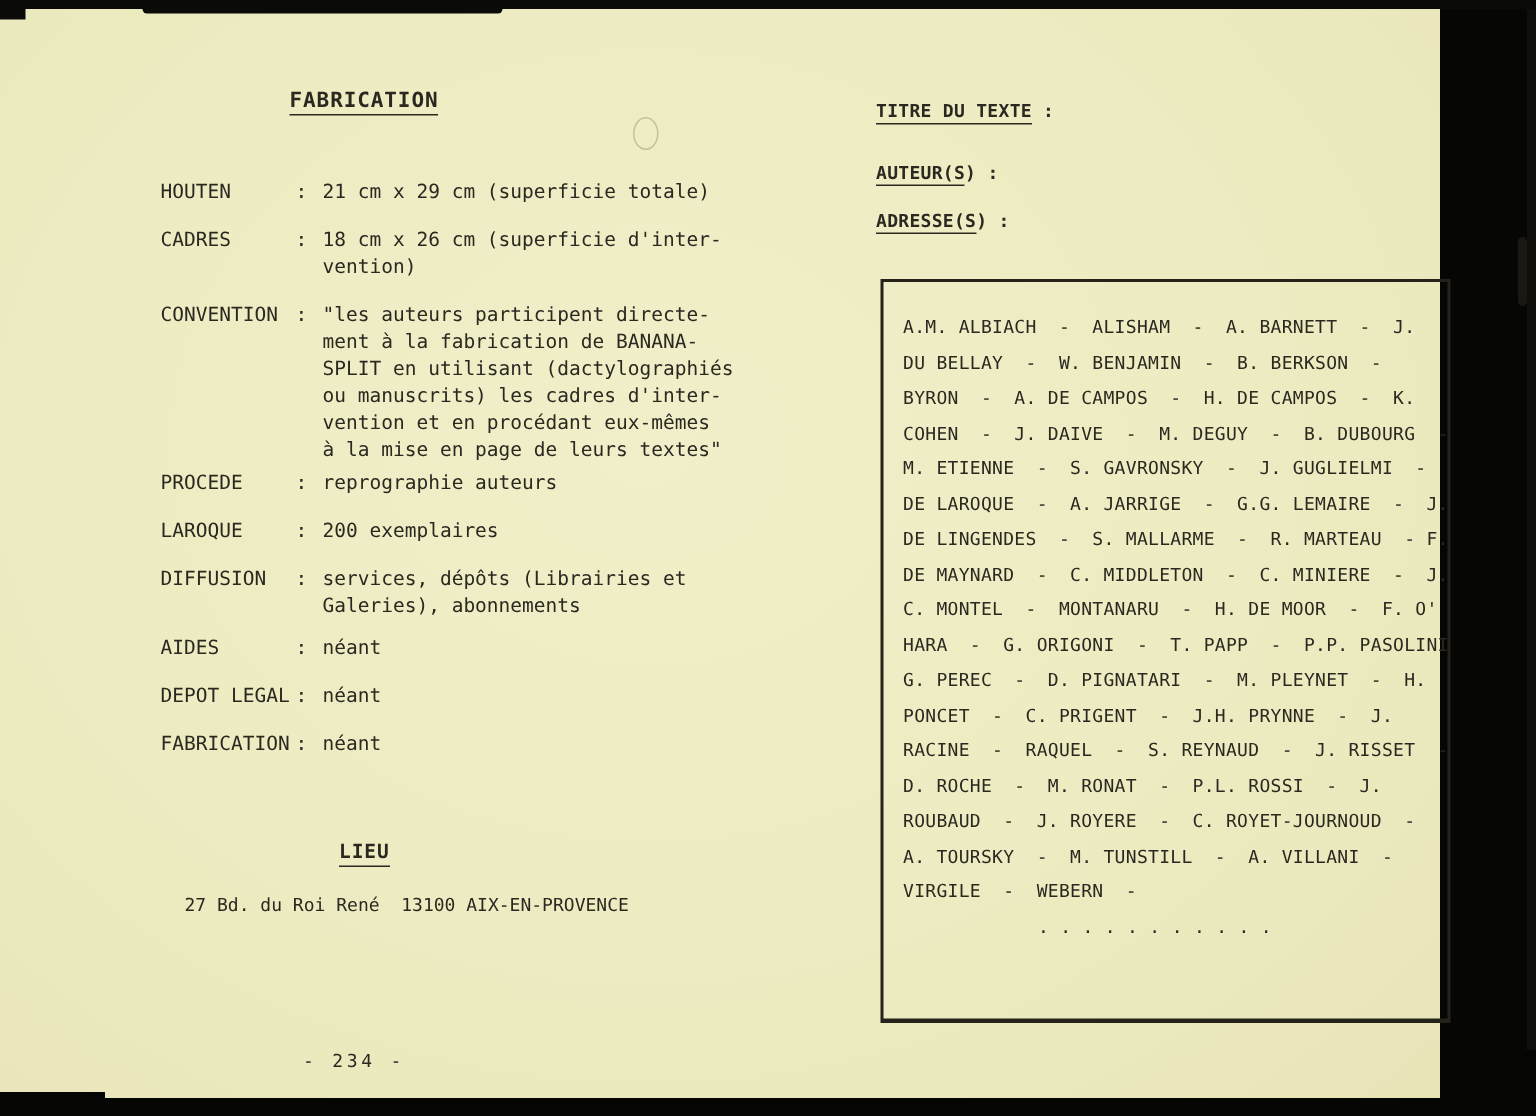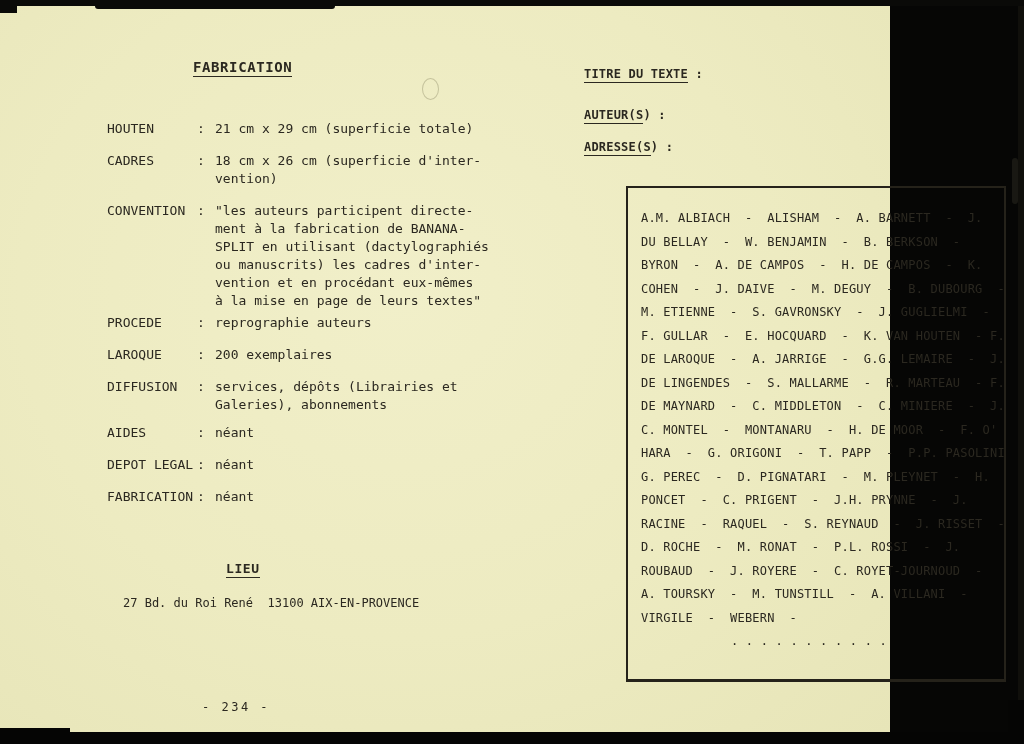--- a/index.html
+++ b/index.html
@@ -1,19 +1,19 @@
 <!DOCTYPE html>
 <html><head>
 <meta charset="utf-8">
 <title>Document scan</title>
 <style>
   html,body{margin:0;padding:0;background:#060605;}
   #page{position:relative;width:1024px;height:744px;background:#060605;overflow:hidden;
         font-family:"DejaVu Sans Mono","Liberation Mono",monospace;color:#2b2820;}
-  #paper{position:absolute;left:0;top:6px;width:890px;height:727px;
+  #paper{position:absolute;left:0;top:6px;width:960px;height:727px;
          background:radial-gradient(ellipse at 45% 40%, #f1efc9 0%, #edebc1 55%, #e7e5b8 100%);}
   
   .band-top{position:absolute;left:0;top:0;width:1024px;height:6px;background:#0a0a08;}
   .blob-top{position:absolute;left:95px;top:0;width:240px;height:9px;background:#0a0a08;border-radius:0 0 3px 3px;}
   .corner-tl{position:absolute;left:0;top:0;width:17px;height:13px;background:#0a0a08;}
   .band-bottom{position:absolute;left:0;top:732px;width:1024px;height:12px;background:#050504;}
   .band-bottom-l{position:absolute;left:0;top:728px;width:70px;height:16px;background:#050504;}
   .edge-right{position:absolute;left:1018px;top:6px;width:6px;height:727px;background:#13120d;opacity:.85;}
   .smudge-right{position:absolute;left:1012px;top:158px;width:6px;height:46px;background:#2a281f;opacity:.55;border-radius:3px;}
   .corner-br{position:absolute;left:1008px;top:700px;width:16px;height:44px;background:#050504;}
@@ -32,21 +32,21 @@
   .row.mid{margin-bottom:10px;}
   #address-line{position:absolute;left:123px;top:590px;font-size:12px;white-space:pre;}
   #page-number{position:absolute;left:202px;top:694px;font-size:12px;letter-spacing:2.5px;}
   
   .rfield{position:absolute;left:584px;font-size:12px;font-weight:700;letter-spacing:.2px;}
   #field-0{top:61px;}
   #field-1{top:102px;}
   #field-2{top:134px;}
   #authors-box{position:absolute;left:587px;top:180px;width:380px;height:496px;
                border:2px solid #25221a;border-bottom-width:3px;box-sizing:border-box;
-               padding:19px 6px 0 13px;margin-left:39px;}
+               padding:19px 6px 0 13px;}
   .aline{font-size:12px;line-height:23.5px;letter-spacing:.2px;white-space:pre;}
   #dots-line{padding-left:90px;}
 </style>
 </head>
 <body>
 
 <div id="page">
   <div id="paper">
 
     <div class="hdg u" id="fabrication-heading">FABRICATION</div>
@@ -115,21 +115,20 @@
     <div class="rfield" id="field-0"><span class="u">TITRE DU TEXTE</span><span style="white-space:pre;"> :</span></div>
     <div class="rfield" id="field-1"><span class="u">AUTEUR(S</span><span style="white-space:pre;">) :</span></div>
     <div class="rfield" id="field-2"><span class="u">ADRESSE(S</span><span style="white-space:pre;">) :</span></div>
 
     <div id="authors-box">
       <div class="aline">A.M. ALBIACH  -  ALISHAM  -  A. BARNETT  -  J.</div>
       <div class="aline">DU BELLAY  -  W. BENJAMIN  -  B. BERKSON  -</div>
       <div class="aline">BYRON  -  A. DE CAMPOS  -  H. DE CAMPOS  -  K.</div>
       <div class="aline">COHEN  -  J. DAIVE  -  M. DEGUY  -  B. DUBOURG  -</div>
       <div class="aline">M. ETIENNE  -  S. GAVRONSKY  -  J. GUGLIELMI  -</div>
-      <div class="aline">F. GULLAR  -  E. HOCQUARD  -  K. VAN HOUTEN  - F.</div>
       <div class="aline">DE LAROQUE  -  A. JARRIGE  -  G.G. LEMAIRE  -  J.</div>
       <div class="aline">DE LINGENDES  -  S. MALLARME  -  R. MARTEAU  - F.</div>
       <div class="aline">DE MAYNARD  -  C. MIDDLETON  -  C. MINIERE  -  J.</div>
       <div class="aline">C. MONTEL  -  MONTANARU  -  H. DE MOOR  -  F. O'</div>
       <div class="aline">HARA  -  G. ORIGONI  -  T. PAPP  -  P.P. PASOLINI</div>
       <div class="aline">G. PEREC  -  D. PIGNATARI  -  M. PLEYNET  -  H.</div>
       <div class="aline">PONCET  -  C. PRIGENT  -  J.H. PRYNNE  -  J.</div>
       <div class="aline">RACINE  -  RAQUEL  -  S. REYNAUD  -  J. RISSET  -</div>
       <div class="aline">D. ROCHE  -  M. RONAT  -  P.L. ROSSI  -  J.</div>
       <div class="aline">ROUBAUD  -  J. ROYERE  -  C. ROYET-JOURNOUD  -</div>

